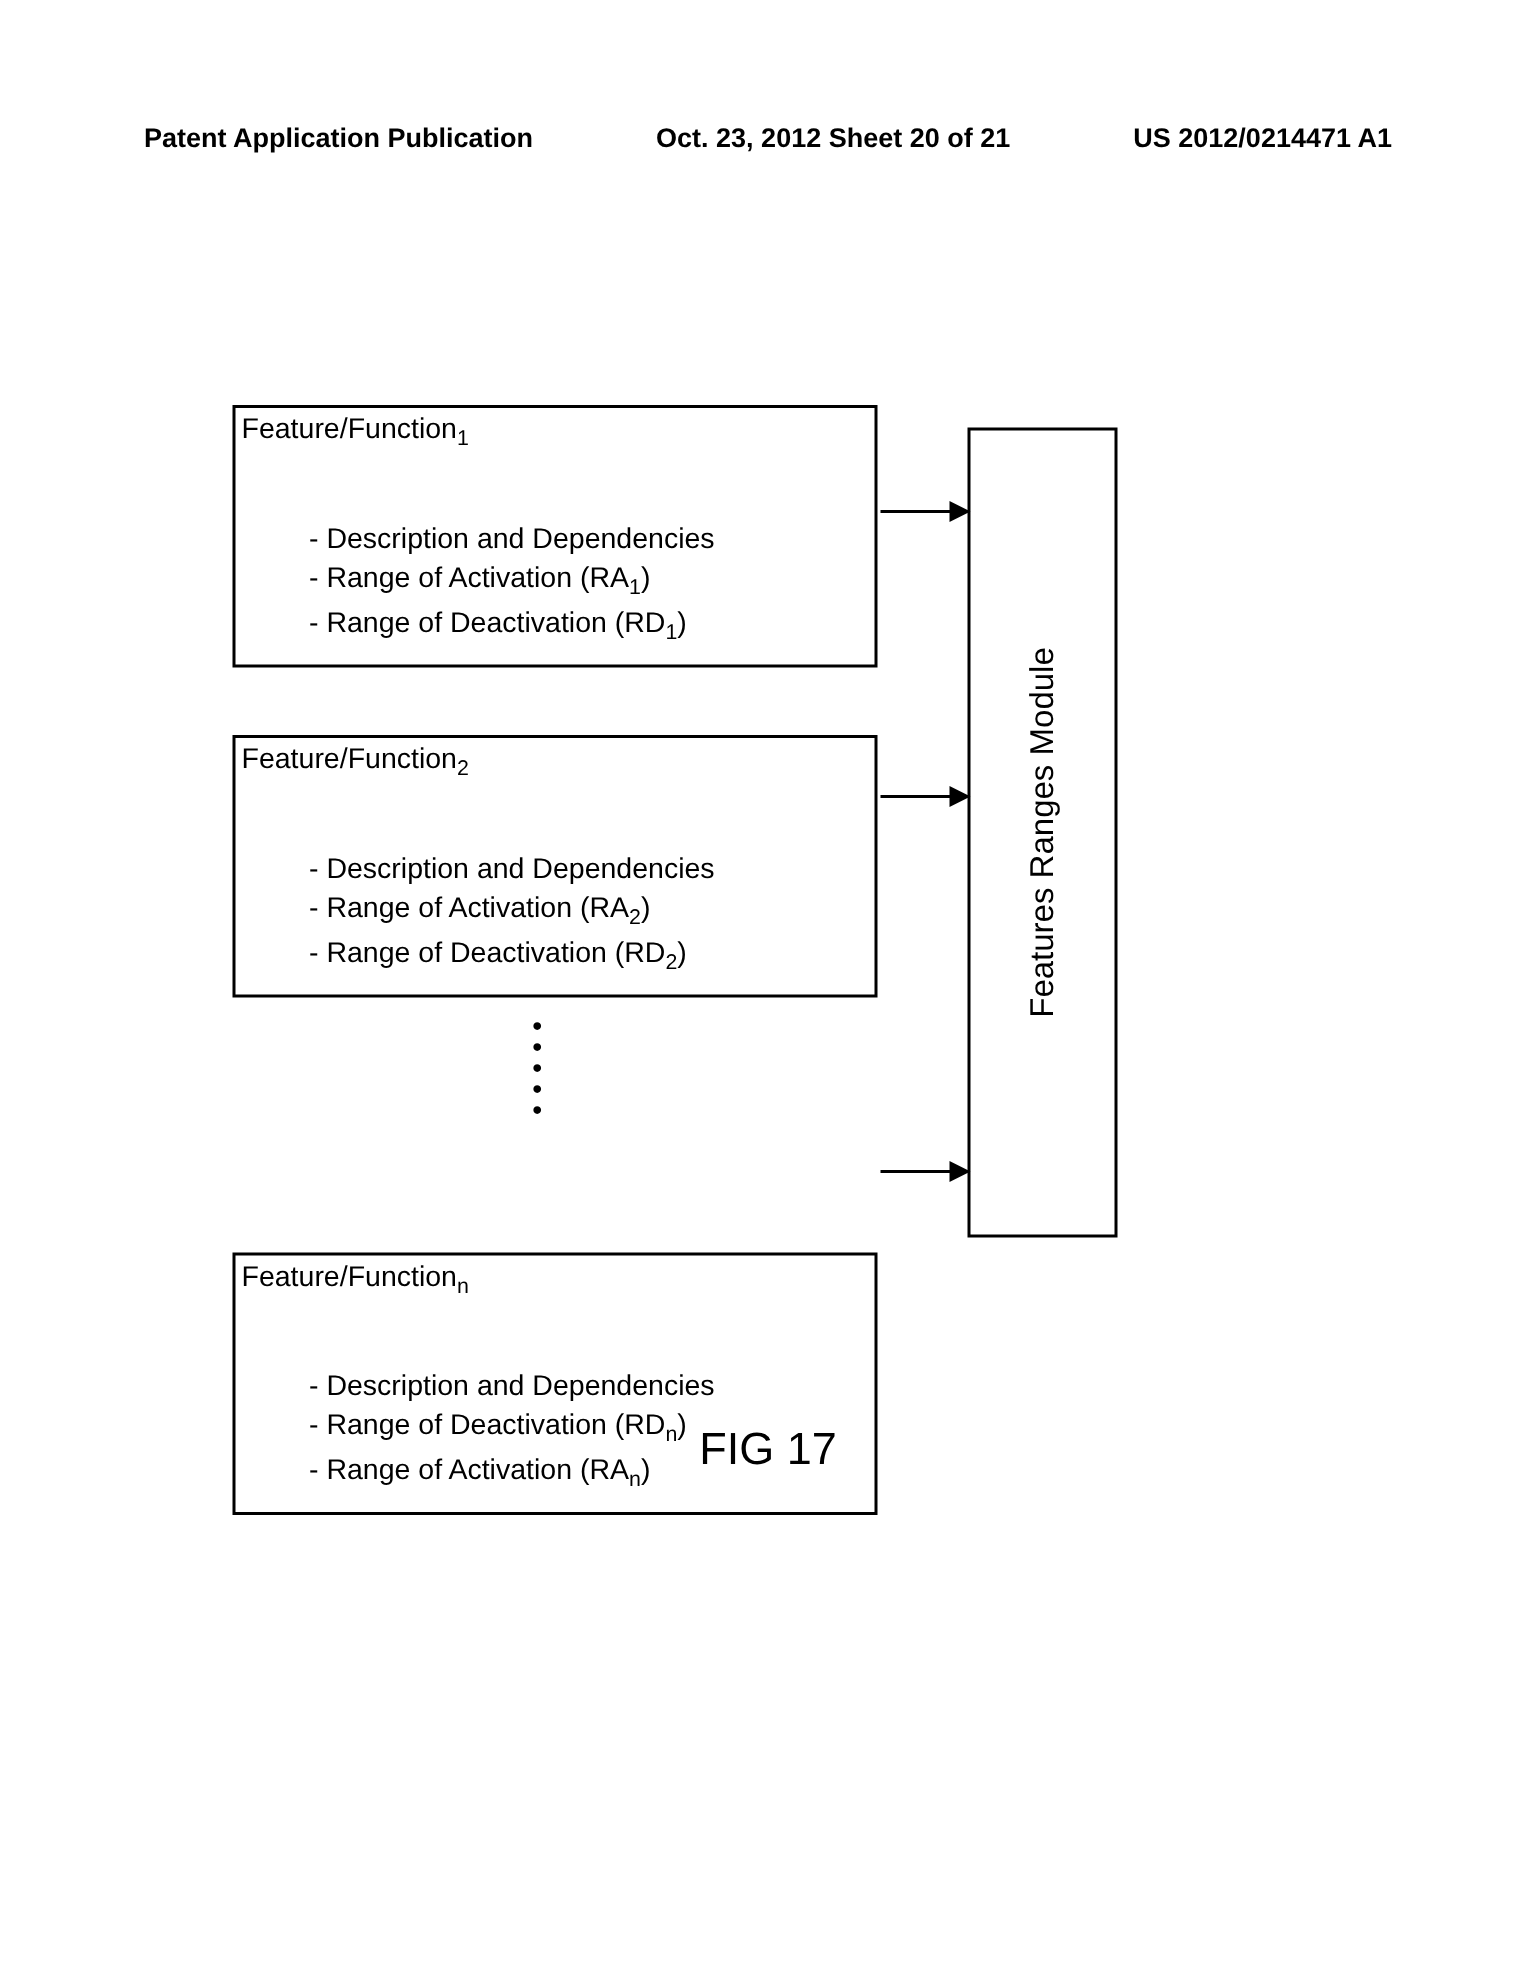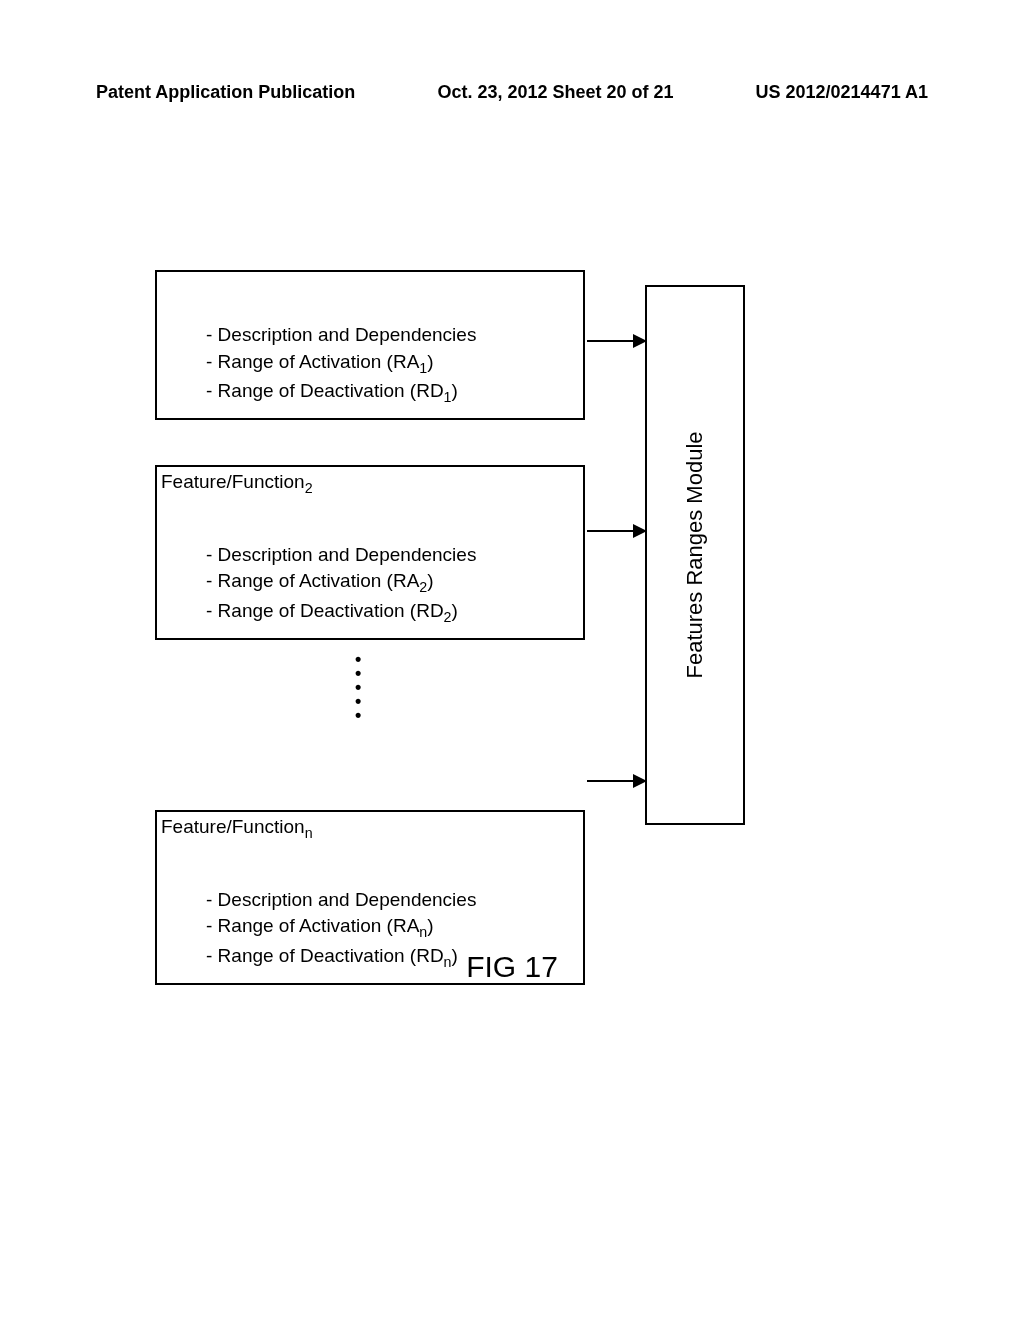--- a/index.html
+++ b/index.html
@@ -111,20 +111,23 @@
 
 <div class="header">
   <span class="header-left">Patent Application Publication</span>
   <span class="header-center">Oct. 23, 2012  Sheet 20 of 21</span>
   <span class="header-right">US 2012/0214471 A1</span>
 </div>
 
 <div class="diagram">
 
   <div class="feature-box box1">
+    <div class="feature-title">
+      <span>Feature/Function</span><sub>1</sub>
+    </div>
     <div class="feature-items">
       <div>- Description and Dependencies</div>
       <div><span>- Range of Activation (RA</span><sub>1</sub><span>)</span></div>
       <div><span>- Range of Deactivation (RD</span><sub>1</sub><span>)</span></div>
     </div>
   </div>
 
   <div class="feature-box box2">
     <div class="feature-title">
       <span>Feature/Function</span><sub>2</sub>
@@ -143,22 +146,22 @@
       <div>•</div>
       <div>•</div>
   </div>
 
   <div class="feature-box boxn">
     <div class="feature-title">
       <span>Feature/Function</span><sub>n</sub>
     </div>
     <div class="feature-items">
       <div>- Description and Dependencies</div>
+      <div><span>- Range of Deactivation (RD</span><sub>n</sub><span>)</span></div>
       <div><span>- Range of Activation (RA</span><sub>n</sub><span>)</span></div>
-      <div><span>- Range of Deactivation (RD</span><sub>n</sub><span>)</span></div>
     </div>
   </div>
 
 </div>
 
 <div class="module-box">
   <div class="module-label">Features Ranges Module</div>
 </div>
 
 <div class="arrow arrow1"></div>

